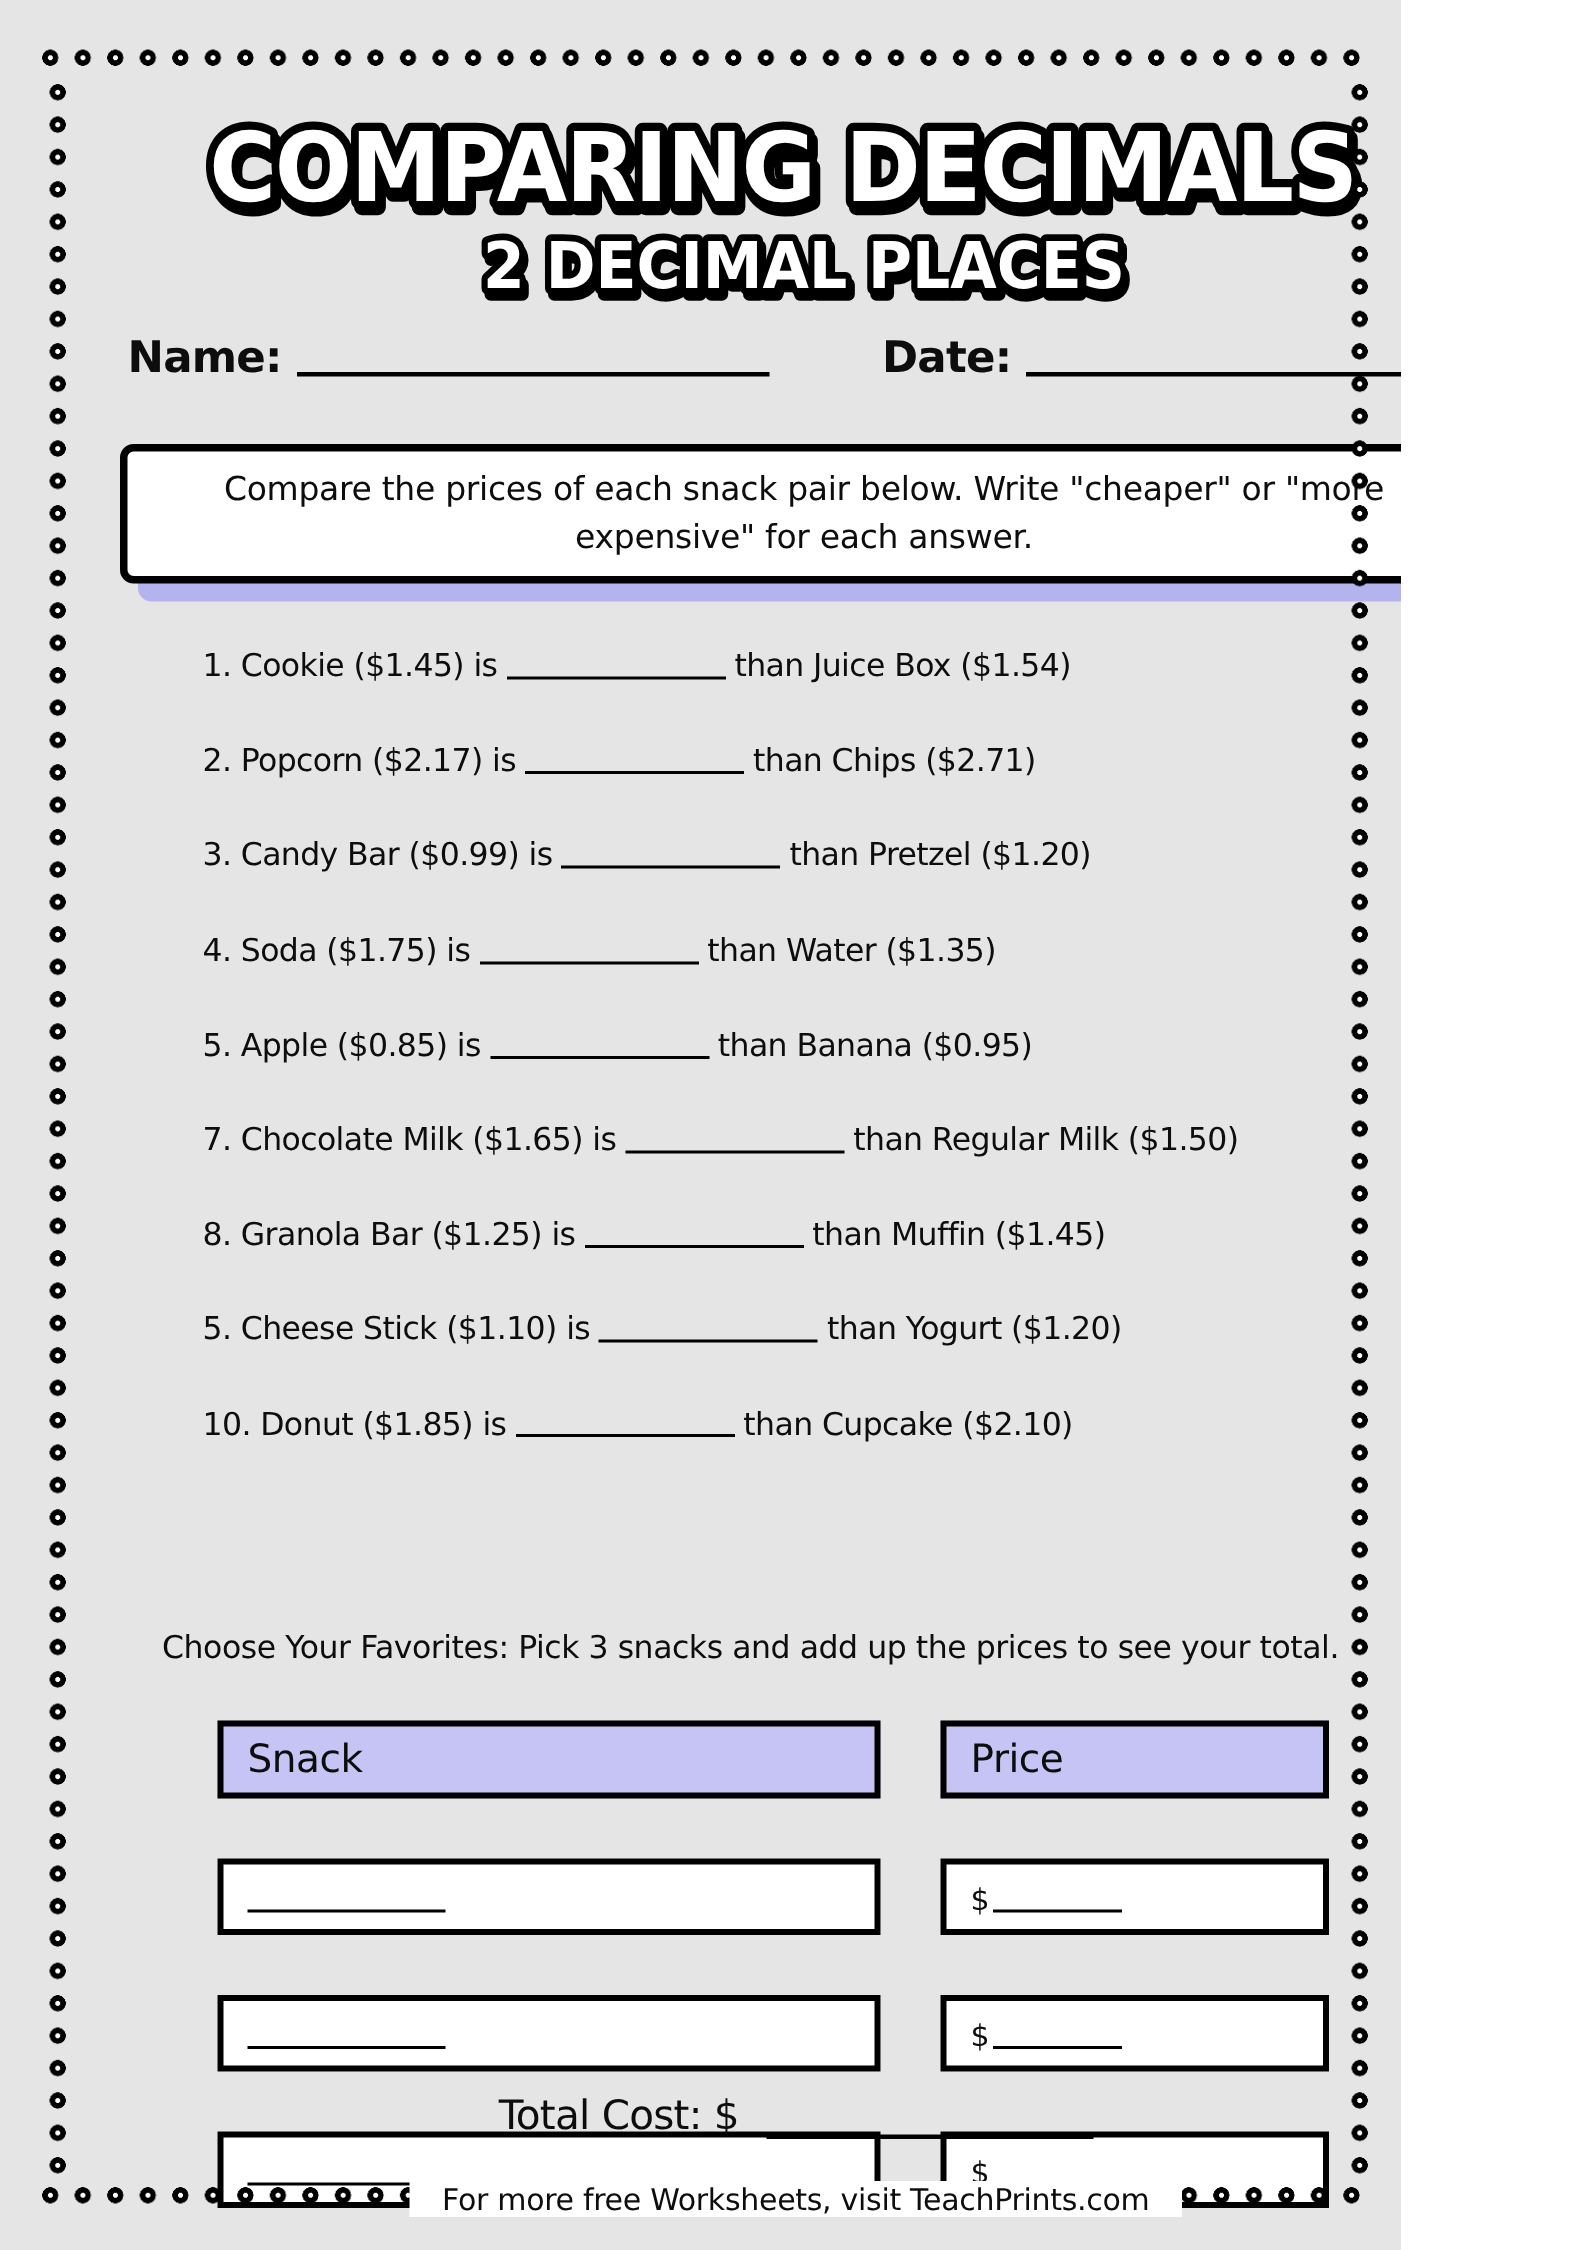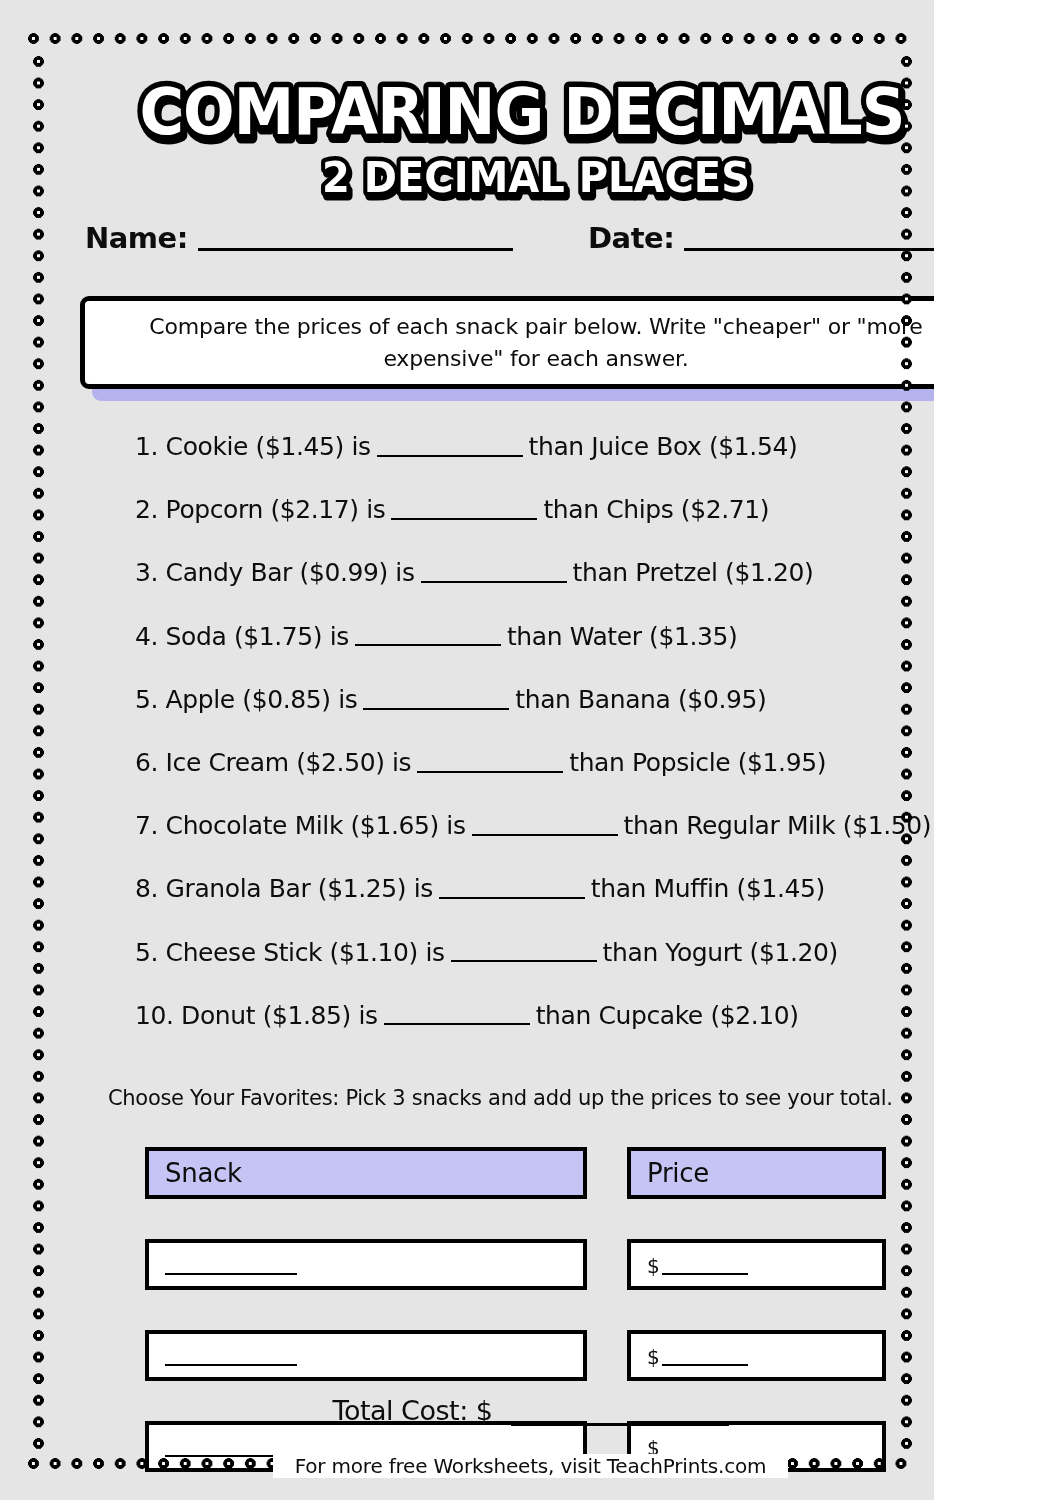--- a/index.html
+++ b/index.html
@@ -61,21 +61,21 @@
     position:absolute;top:296px;left:80px;width:912px;height:93px;
     background:#fff;border:5px solid #000;border-radius:9px;
     box-shadow:12px 12px 0 var(--shadow-purple);
     display:flex;align-items:center;justify-content:center;
     text-align:center;padding:6px 20px;
   }
   .instruction-text{font-size:22px;line-height:1.45;letter-spacing:-0.2px;}
 
   
   .questions{position:absolute;top:431px;left:135px;right:30px;}
-  .q-row{height:63.2px;font-size:25px;letter-spacing:-0.4px;white-space:nowrap;}
+  .q-row{height:63.2px;font-size:21px;letter-spacing:-0.4px;white-space:nowrap;}
   .q-blank{
     display:inline-block;width:146px;height:0.95em;
     border-bottom:2.5px solid #000;margin:0 6px;vertical-align:baseline;
     transform:translateY(2px);
   }
 
   
   .fav-heading{
     position:absolute;top:1086px;left:108px;right:30px;
     font-size:21px;letter-spacing:-0.3px;white-space:nowrap;
@@ -141,21 +141,20 @@
   <div class="instruction-box">
     <p class="instruction-text">Compare the prices of each snack pair below. Write "cheaper" or "more expensive" for each answer.</p>
   </div>
 
   <div class="questions">
     <div class="q-row"><span>1. Cookie ($1.45) is</span><span class="q-blank"></span><span>than Juice Box ($1.54)</span></div>
     <div class="q-row"><span>2. Popcorn ($2.17) is</span><span class="q-blank"></span><span>than Chips ($2.71)</span></div>
     <div class="q-row"><span>3. Candy Bar ($0.99) is</span><span class="q-blank"></span><span>than Pretzel ($1.20)</span></div>
     <div class="q-row"><span>4. Soda ($1.75) is</span><span class="q-blank"></span><span>than Water ($1.35)</span></div>
     <div class="q-row"><span>5. Apple ($0.85) is</span><span class="q-blank"></span><span>than Banana ($0.95)</span></div>
-    <div class="q-row"><span>6. Ice Cream ($2.50) is</span><span class="q-blank"></span><span>than Popsicle ($1.95)</span></div>
     <div class="q-row"><span>7. Chocolate Milk ($1.65) is</span><span class="q-blank"></span><span>than Regular Milk ($1.50)</span></div>
     <div class="q-row"><span>8. Granola Bar ($1.25) is</span><span class="q-blank"></span><span>than Muffin ($1.45)</span></div>
     <div class="q-row"><span>5. Cheese Stick ($1.10) is</span><span class="q-blank"></span><span>than Yogurt ($1.20)</span></div>
     <div class="q-row"><span>10. Donut ($1.85) is</span><span class="q-blank"></span><span>than Cupcake ($2.10)</span></div>
   </div>
 
   <div class="fav-heading">Choose Your Favorites: Pick 3 snacks and add up the prices to see your total.</div>
 
   <div class="fav-table">
     <div class="cell head">Snack</div>

